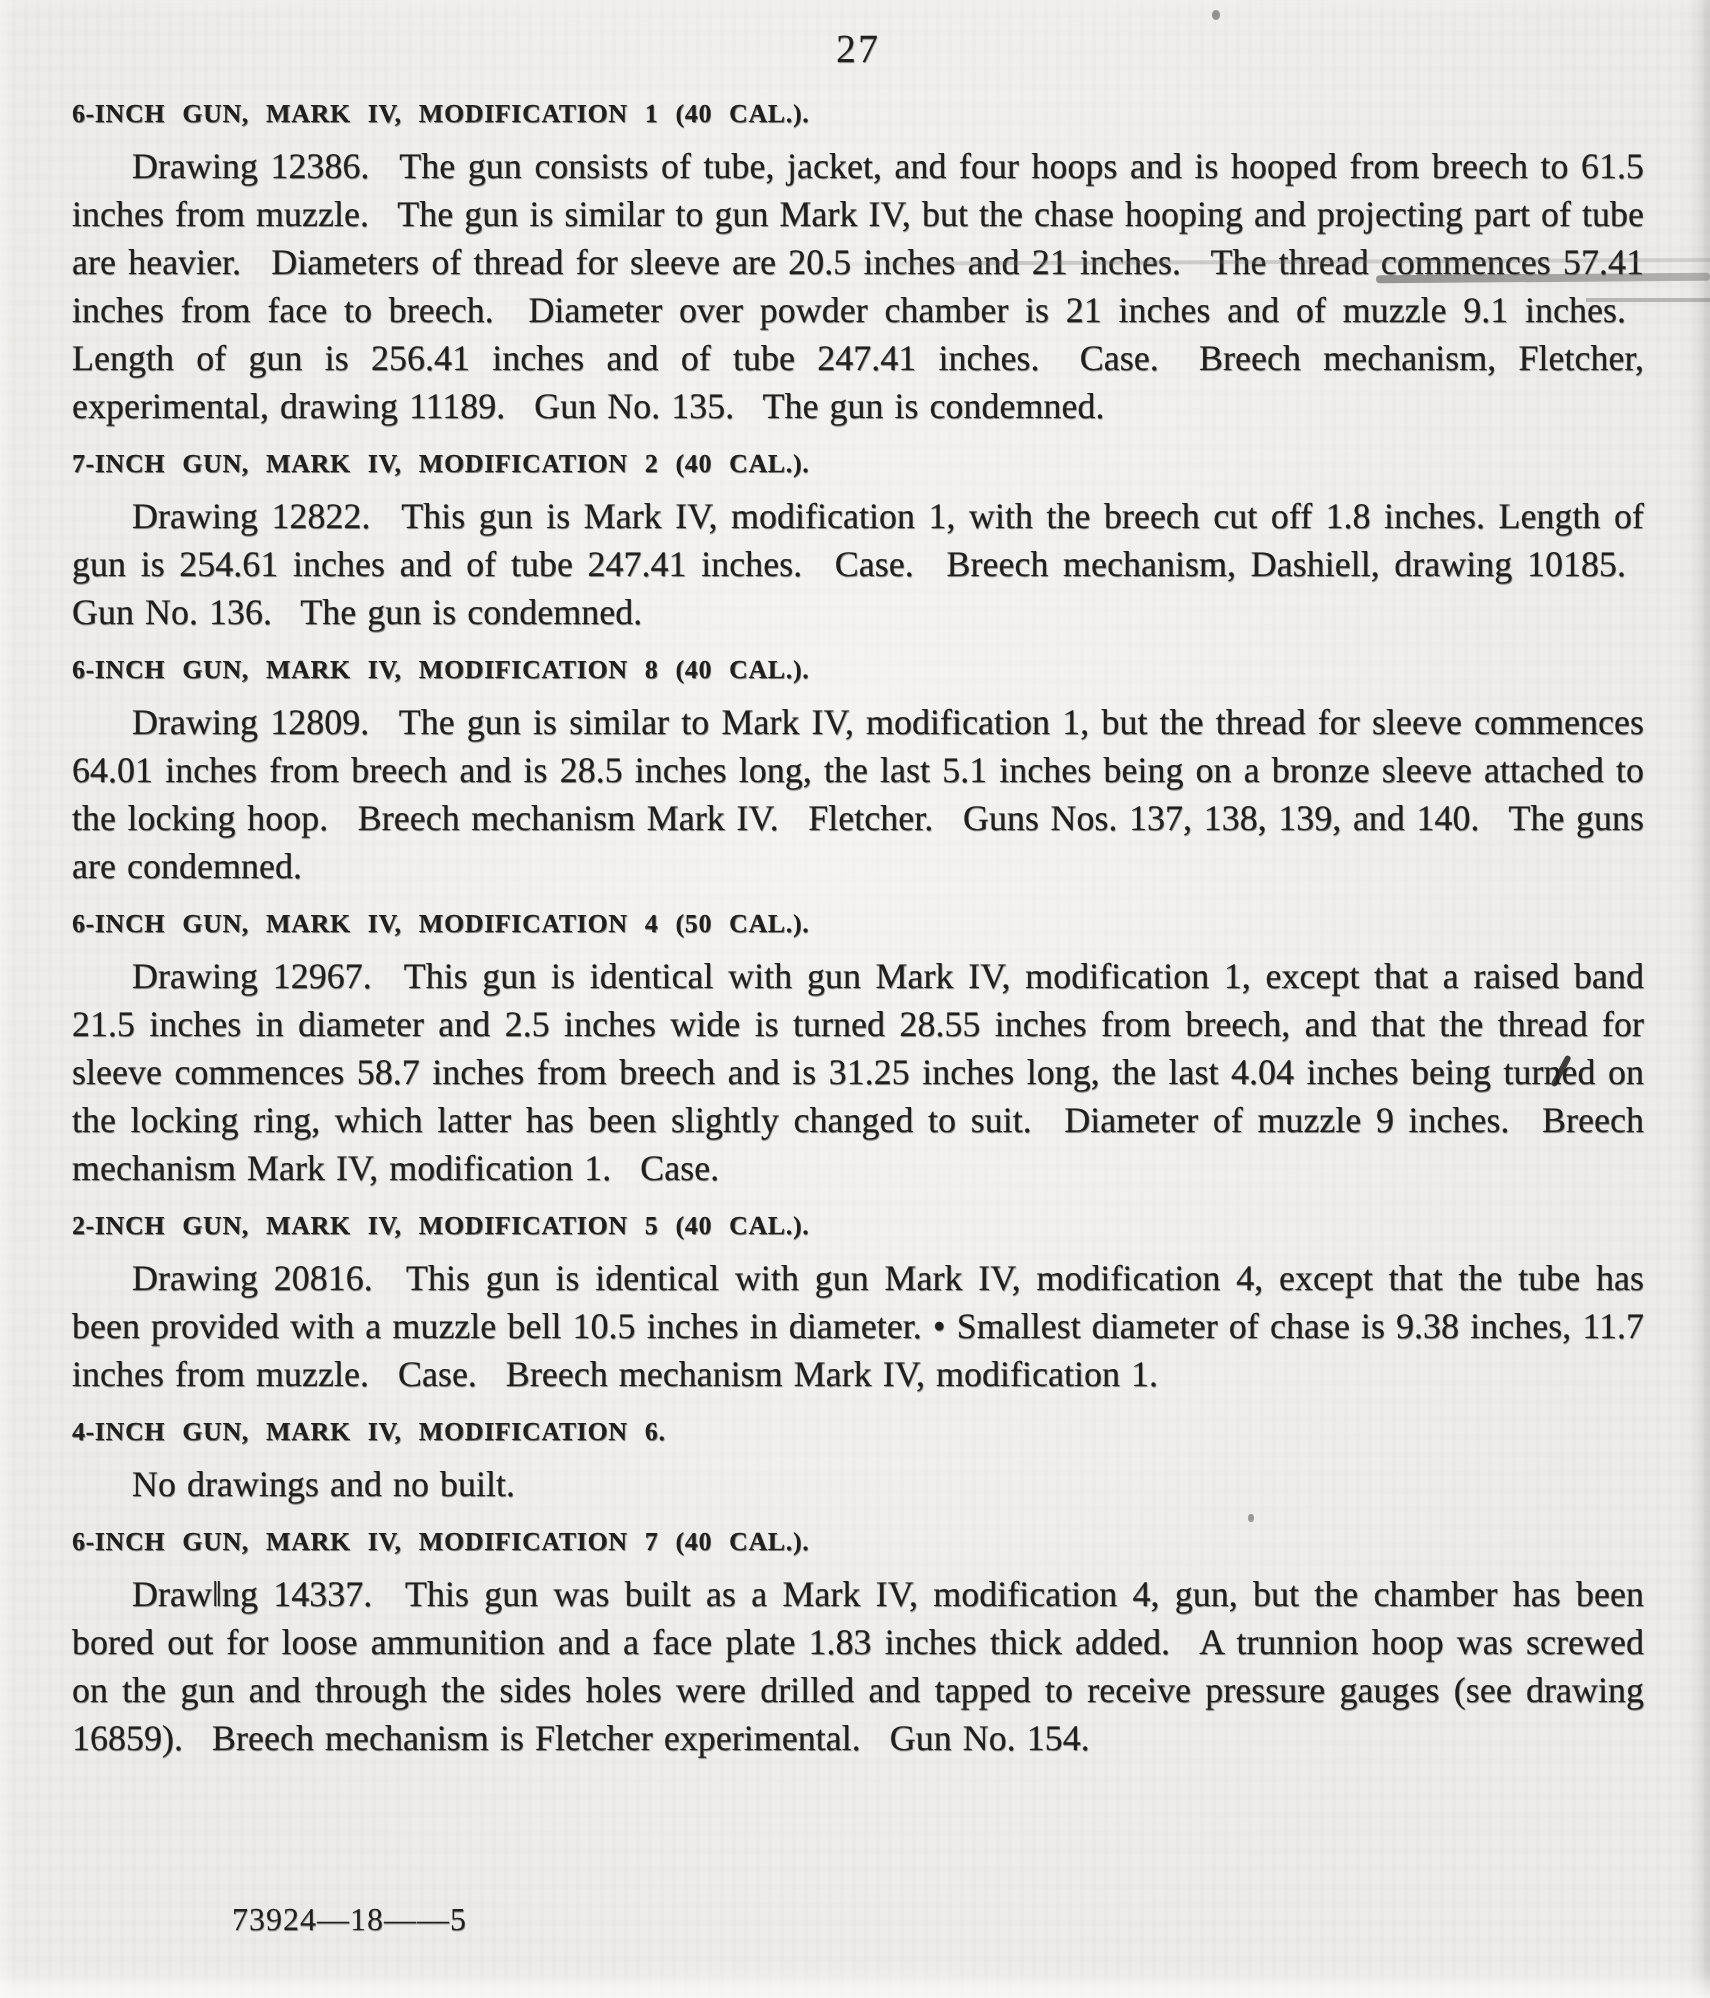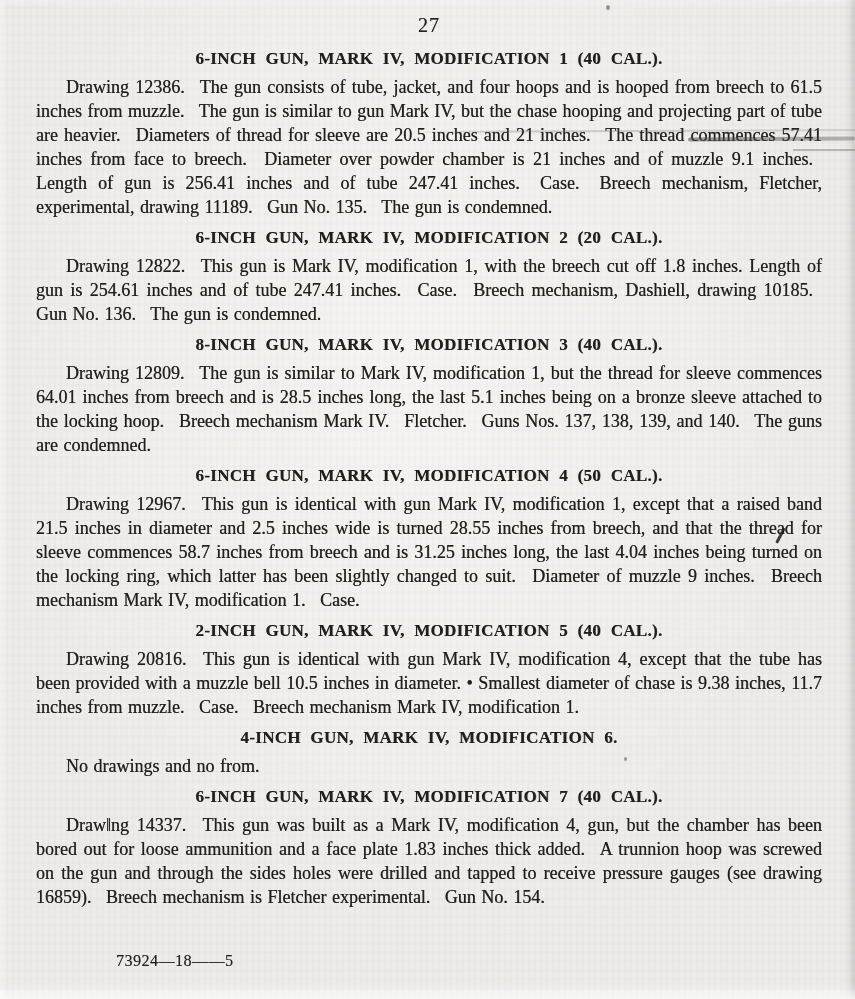--- a/index.html
+++ b/index.html
@@ -33,23 +33,23 @@
   .body-text{
     font-size:18px;
     line-height:24px;
     text-align:justify;
     margin:0;
     word-spacing:1px;
     text-shadow:0.3px 0.3px 0.45px rgba(33,30,26,0.55), -0.2px 0 0.3px rgba(33,30,26,0.25);
   }
   .indent{ text-indent:30px; }
   h2.sec-heading{
-    font-size:17px;
+    font-size:13px;
     font-weight:bold;
-    text-align:center;
+    text-align:left;
     letter-spacing:0.3px;
     word-spacing:5px;
     margin:9px 0 6px 0;
     text-shadow:0.35px 0.35px 0.4px rgba(33,30,26,0.6);
   }
   .footer-code{
     position:absolute;
     left:116px; top:952px;
     font-size:16px;
     letter-spacing:0.5px;
@@ -79,34 +79,34 @@
 <body>
 
 <div class="page-inner">
   <div class="page-number">27</div>
 
 
   <main id="sections">
   <h2 class="sec-heading">6-INCH GUN, MARK IV, MODIFICATION 1 (40 CAL.).</h2>
   <p class="body-text indent">Drawing 12386.  The gun consists of tube, jacket, and four hoops and is hooped from breech to 61.5 inches from muzzle.  The gun is similar to gun Mark IV, but the chase hooping and projecting part of tube are heavier.  Diameters of thread for sleeve are 20.5 inches and 21 inches.  The thread commences 57.41 inches from face to breech.  Diameter over powder chamber is 21 inches and of muzzle 9.1 inches.  Length of gun is 256.41 inches and of tube 247.41 inches.  Case.  Breech mechanism, Fletcher, experimental, drawing 11189.  Gun No. 135.  The gun is condemned.</p>
 
-  <h2 class="sec-heading">6-INCH GUN, MARK IV, MODIFICATION 2 (20 CAL.).</h2>
+  <h2 class="sec-heading">7-INCH GUN, MARK IV, MODIFICATION 2 (40 CAL.).</h2>
   <p class="body-text indent">Drawing 12822.  This gun is Mark IV, modification 1, with the breech cut off 1.8 inches.  Length of gun is 254.61 inches and of tube 247.41 inches.  Case.  Breech mechanism, Dashiell, drawing 10185.  Gun No. 136.  The gun is condemned.</p>
 
-  <h2 class="sec-heading">8-INCH GUN, MARK IV, MODIFICATION 3 (40 CAL.).</h2>
+  <h2 class="sec-heading">6-INCH GUN, MARK IV, MODIFICATION 8 (40 CAL.).</h2>
   <p class="body-text indent">Drawing 12809.  The gun is similar to Mark IV, modification 1, but the thread for sleeve commences 64.01 inches from breech and is 28.5 inches long, the last 5.1 inches being on a bronze sleeve attached to the locking hoop.  Breech mechanism Mark IV.  Fletcher.  Guns Nos. 137, 138, 139, and 140.  The guns are condemned.</p>
 
   <h2 class="sec-heading">6-INCH GUN, MARK IV, MODIFICATION 4 (50 CAL.).</h2>
   <p class="body-text indent">Drawing 12967.  This gun is identical with gun Mark IV, modification 1, except that a raised band 21.5 inches in diameter and 2.5 inches wide is turned 28.55 inches from breech, and that the thread for sleeve commences 58.7 inches from breech and is 31.25 inches long, the last 4.04 inches being turned on the locking ring, which latter has been slightly changed to suit.  Diameter of muzzle 9 inches.  Breech mechanism Mark IV, modification 1.  Case.</p>
 
   <h2 class="sec-heading">2-INCH GUN, MARK IV, MODIFICATION 5 (40 CAL.).</h2>
   <p class="body-text indent">Drawing 20816.  This gun is identical with gun Mark IV, modification 4, except that the tube has been provided with a muzzle bell 10.5 inches in diameter. • Smallest diameter of chase is 9.38 inches, 11.7 inches from muzzle.  Case.  Breech mechanism Mark IV, modification 1.</p>
 
   <h2 class="sec-heading">4-INCH GUN, MARK IV, MODIFICATION 6.</h2>
-  <p class="body-text indent">No drawings and no from.</p>
+  <p class="body-text indent">No drawings and no built.</p>
 
   <h2 class="sec-heading">6-INCH GUN, MARK IV, MODIFICATION 7 (40 CAL.).</h2>
   <p class="body-text indent">Draw‖ng 14337.  This gun was built as a Mark IV, modification 4, gun, but the chamber has been bored out for loose ammunition and a face plate 1.83 inches thick added.  A trunnion hoop was screwed on the gun and through the sides holes were drilled and tapped to receive pressure gauges (see drawing 16859).  Breech mechanism is Fletcher experimental.  Gun No. 154.</p>
 </main>
 </div>
 
 <div class="footer-code">73924—18——5</div>
 
 <div class="artifact streak-a"></div>
 <div class="artifact streak-b"></div>

